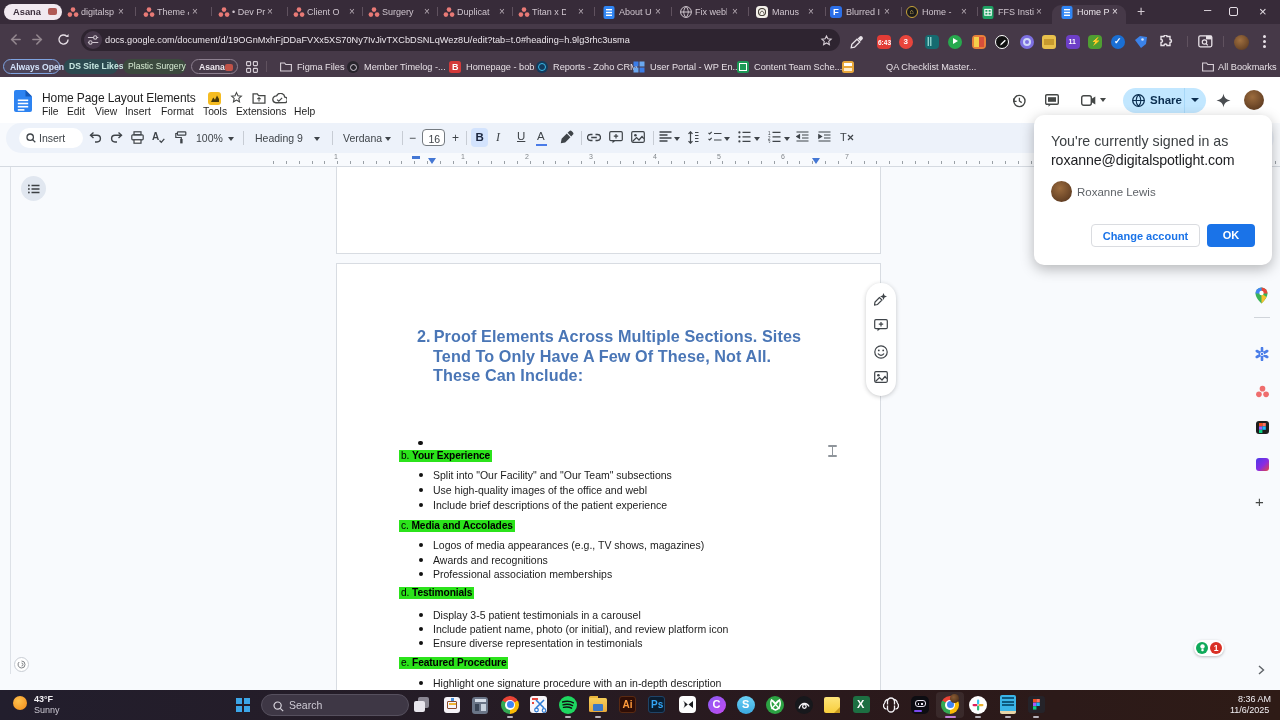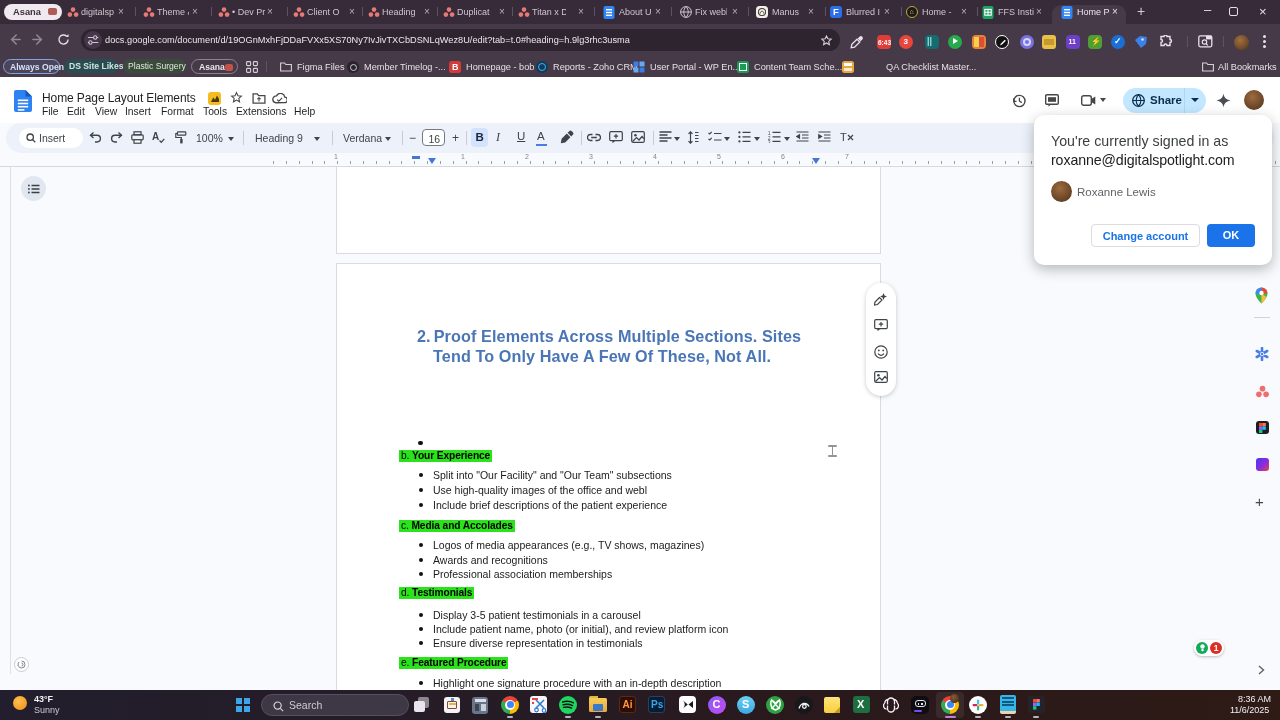--- a/index.html
+++ b/index.html
@@ -88,21 +88,21 @@
     <circle cx="9.1" cy="8.6" r="2.3" fill="#e87a76"></circle>
   </svg>
 <span class="tl" style="left:307px;width:34px;">Client O</span>
 <span class="tx" style="left:349px;">×</span>
 <div class="ts" style="left:362px;"></div>
 <svg class="abs" style="left:368px;top:6px;" width="12" height="12" viewBox="0 0 12 12">
     <circle cx="6" cy="3.6" r="2.3" fill="#e87a76"></circle>
     <circle cx="2.9" cy="8.6" r="2.3" fill="#e87a76"></circle>
     <circle cx="9.1" cy="8.6" r="2.3" fill="#e87a76"></circle>
   </svg>
-<span class="tl" style="left:382px;width:36px;">Heading</span>
+<span class="tl" style="left:382px;width:36px;">Surgery</span>
 <span class="tx" style="left:424px;">×</span>
 <div class="ts" style="left:437px;"></div>
 <svg class="abs" style="left:443px;top:6px;" width="12" height="12" viewBox="0 0 12 12">
     <circle cx="6" cy="3.6" r="2.3" fill="#e87a76"></circle>
     <circle cx="2.9" cy="8.6" r="2.3" fill="#e87a76"></circle>
     <circle cx="9.1" cy="8.6" r="2.3" fill="#e87a76"></circle>
   </svg>
 <span class="tl" style="left:457px;width:36px;">Duplicat</span>
 <span class="tx" style="left:499px;">×</span>
 <div class="ts" style="left:512px;"></div>
@@ -498,20 +498,21 @@
       </svg>
     </div>
 
   <div class="abs" style="left:335.5px;top:-2px;width:545px;height:89px;background:#fff;border:1px solid #d8dce2;border-top:none;"></div>
 
   <div class="abs" style="left:335.5px;top:95.5px;width:545px;height:428px;background:#fff;border:1px solid #d8dce2;border-bottom:none;"></div>
 
   <div class="abs" style="left:417px;top:160px;width:400px;font-size:16.2px;line-height:19.7px;font-weight:bold;color:#4a76b6;letter-spacing:0.1px;">
     <div><span>2.</span><span style="margin-left:3px;">Proof Elements Across Multiple Sections. Sites</span></div>
     <div style="margin-left:16px;">Tend To Only Have A Few Of These, Not All.</div>
+    <div style="margin-left:16px;">These Can Include:</div>
   </div>
 
   <div class="abs" style="left:418px;top:273.5px;width:4.5px;height:4.5px;border-radius:50%;background:#111;"></div>
 
   <div class="gh" style="left:399px;top:283px;"><span style="font-weight:normal;">b.</span> <b>Your Experience</b></div>
   <div class="bul" style="left:433px;top:302.2px;">Split into "Our Facility" and "Our Team" subsections</div>
   <div class="bul" style="left:433px;top:316.6px;">Use high-quality images of the office and webl</div>
   <div class="bul" style="left:433px;top:331.7px;">Include brief descriptions of the patient experience</div>
   <div class="gh" style="left:399px;top:352.5px;"><span style="font-weight:normal;">c.</span> <b>Media and Accolades</b></div>
   <div class="bul" style="left:433px;top:371.9px;">Logos of media appearances (e.g., TV shows, magazines)</div>

